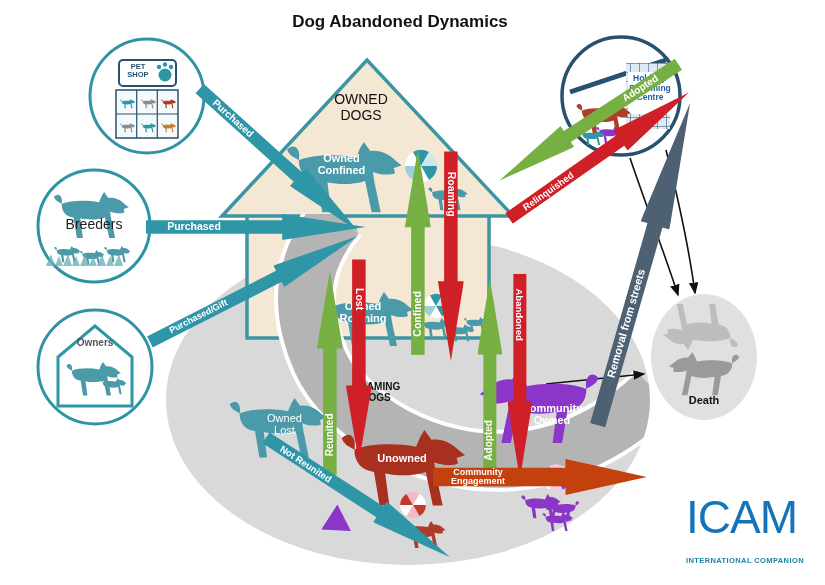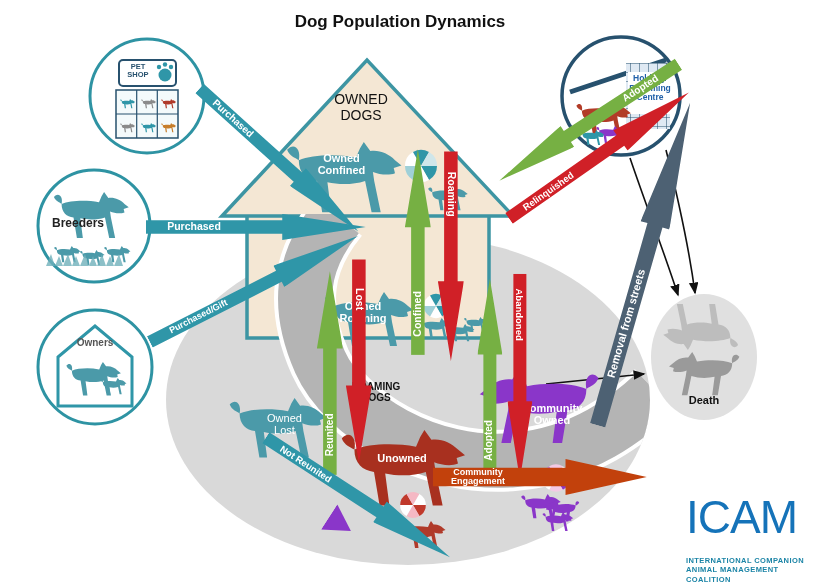--- a/index.html
+++ b/index.html
@@ -164,34 +164,34 @@
           <path d="M0,0 L-16,0 A16,16 0 0 1 -8,-13.9 Z" fill="#b57fe0"></path>
         <path d="M0,0 L-8,-13.9 A16,16 0 0 1 8,-13.9 Z" fill="#f3c9e4"></path>
           <path d="M0,0 L8,-13.9 A16,16 0 0 1 16,0 Z" fill="#fff"></path>
       </g>
       <use href="#dog" transform="translate(518,494) scale(0.45)" fill="#8a36c9"></use>
       <use href="#dog" transform="translate(582,500) scale(-0.4,0.4)" fill="#8a36c9"></use>
       <use href="#dog" transform="translate(540,512) scale(0.35)" fill="#8a36c9"></use>
     </g>
   </svg>
 
-  <div class="lbl center" style="left:250px;top:12px;width:300px;font-size:17px;font-weight:700;color:#111">Dog Population Dynamics</div>
+  <div class="lbl center" style="left:250px;top:12px;width:300px;font-size:17px;font-weight:700;color:#111">Dog Abandoned Dynamics</div>
 
   <div class="lbl center" style="left:332px;top:92px;width:58px;font-size:14px;font-weight:400;color:#111">OWNED DOGS</div>
   <div class="lbl center" style="left:342px;top:381px;width:68px;font-size:10px;font-weight:700;color:#111">ROAMING DOGS</div>
   <div class="lbl center" style="left:672px;top:394px;width:64px;font-size:11px;font-weight:700;color:#111">Death</div>
 
   <div class="lbl center" style="left:304px;top:152px;width:75px;font-size:11px;font-weight:700;color:#fff">Owned Confined</div>
   <div class="lbl center" style="left:328px;top:300px;width:70px;font-size:11px;font-weight:700;color:#fff">Owned Roaming</div>
   <div class="lbl center" style="left:262px;top:412px;width:45px;font-size:11px;font-weight:400;color:#fff">Owned Lost</div>
   <div class="lbl center" style="left:366px;top:452px;width:72px;font-size:11px;font-weight:700;color:#fff">Unowned</div>
   <div class="lbl center" style="left:512px;top:402px;width:80px;font-size:11px;font-weight:700;color:#fff">Community Owned</div>
 
   <div class="lbl center" style="left:121px;top:63px;width:34px;font-size:7.5px;font-weight:700;color:#27516e">PET SHOP</div>
-  <div class="lbl center" style="left:44px;top:217px;width:68px;font-size:12px;font-weight:700;color:#222">Breeders</div>
+  <div class="lbl center" style="left:60px;top:217px;width:68px;font-size:14px;font-weight:400;color:#222">Breeders</div>
   <div class="lbl center" style="left:65px;top:337px;width:60px;font-size:10px;font-weight:700;color:#555">Owners</div>
   <div class="lbl center" style="left:628px;top:74px;width:44px;font-size:8.5px;font-weight:700;color:#1f5fa8">Holding/ Rehoming Centre</div>
 
   <div class="arrow ar c-teal" style="left:172px;top:148px;width:90px;height:24px;transform:rotate(42deg);font-size:10px">Purchased</div>
   <div class="arrow ar c-teal" style="left:146px;top:214px;width:96px;height:26px;font-size:10.5px">Purchased</div>
   <div class="arrow ar c-teal" style="left:137px;top:277px;width:110px;height:24px;transform:rotate(-27deg);font-size:9px">Purchased/Gift</div>
 
   <div class="arrow ar c-green" style="left:315px;top:239px;width:82px;height:26px;transform:rotate(-90deg);font-size:10.5px">Confined</div>
   <div class="arrow ar c-red" style="left:346px;top:243px;width:86px;height:26px;transform:rotate(90deg);font-size:10.5px">Roaming</div>
 
@@ -207,16 +207,15 @@
   <div class="arrow ar c-purple" style="left:433px;top:459px;width:90px;height:36px;font-size:9px">Community Engagement</div>
 
   <div class="arrow ar c-slate" style="left:476px;top:249px;width:212px;height:30px;transform:rotate(-74deg);font-size:11px">Removal from streets</div>
 
   <div class="arrow al c-green" style="left:482px;top:110px;width:90px;height:25px;transform:rotate(-33deg);font-size:10px">Adopted</div>
   <div class="arrow ar c-red" style="left:489px;top:143px;width:96px;height:25px;transform:rotate(-35deg);font-size:9.5px">Relinquished</div>
 
   <div style="position:absolute;left:686px;top:494px;width:132px">
     <div class="icam-word">ICAM</div>
     <div class="icam-tag" style="margin-top:16px">INTERNATIONAL COMPANION</div>
-    <div class="icam-tag">ANIMAL MANAGEMENT COALITION</div>
   </div>
 
 </div>
 
 </body></html>

